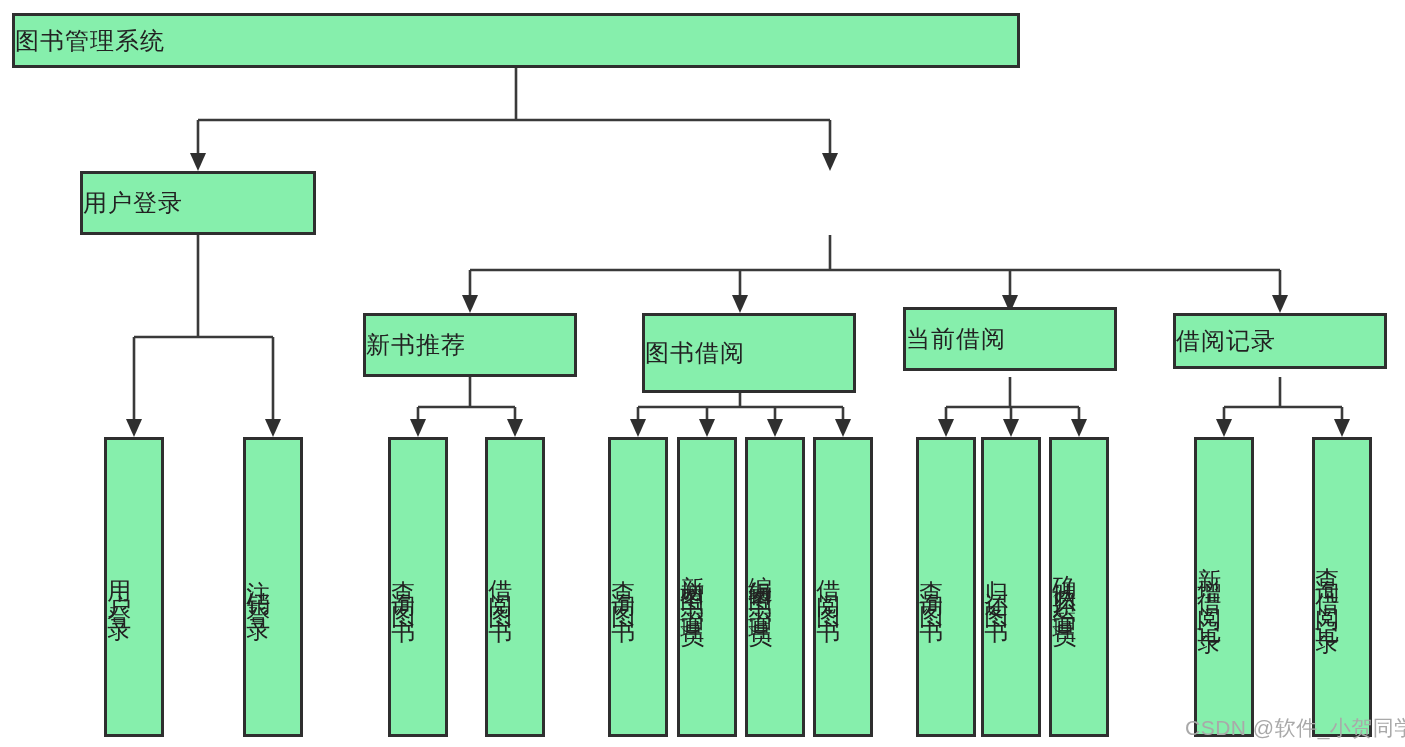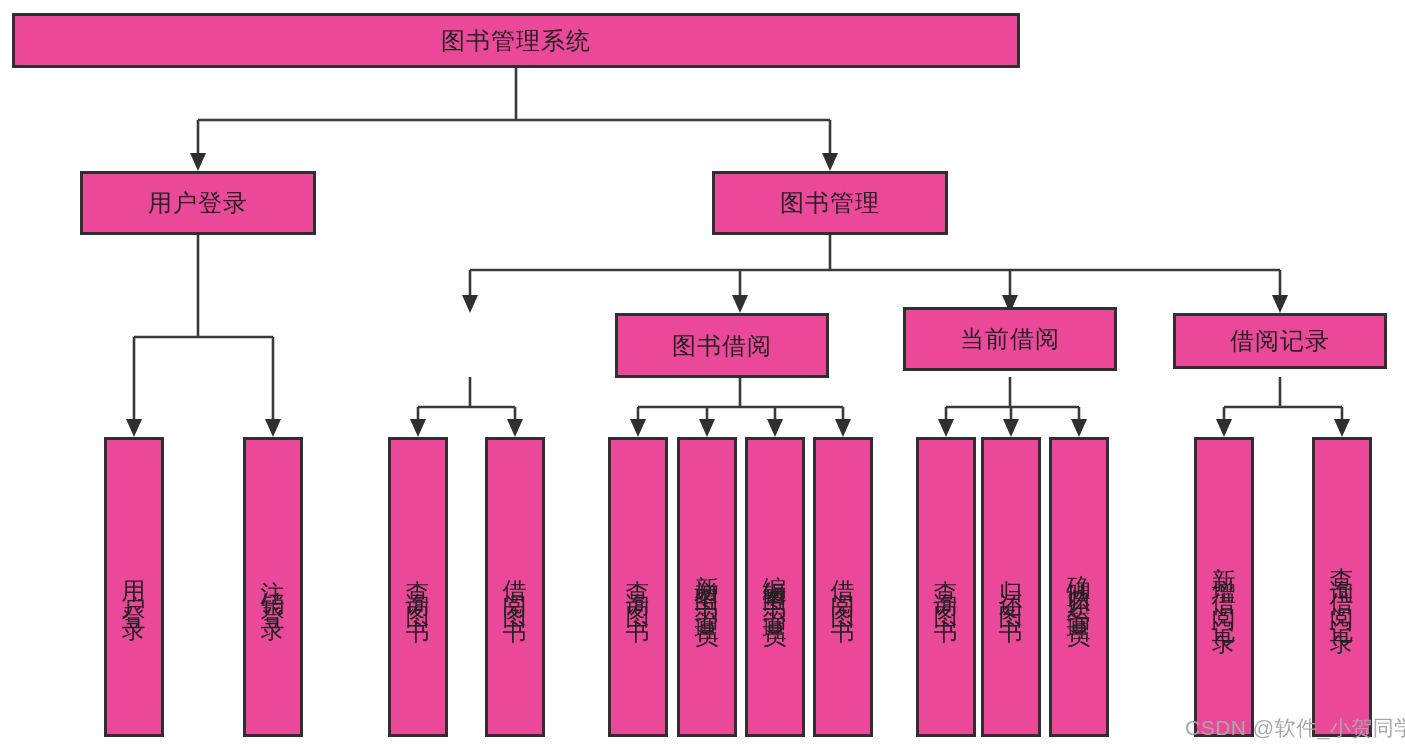--- a/index.html
+++ b/index.html
@@ -3,22 +3,22 @@
 <meta charset="utf-8">
 <style>
   html,body{margin:0;padding:0;background:#ffffff;}
   body{
     width:1405px;height:747px;position:relative;overflow:hidden;
     font-family:"Liberation Sans", sans-serif;color:#222222;
   }
   .stage{position:absolute;left:0;top:0;width:1405px;height:747px;}
   svg.wires{position:absolute;left:0;top:0;z-index:1;}
   .node{
-    position:absolute;box-sizing:border-box;background:#ec4899;
-    border:3px solid #2f2f2f;display:flex;align-items:center;justify-content:center;
+    position:absolute;box-sizing:border-box;background:#86efac;
+    border:3px solid #2f2f2f;display:flex;align-items:center;
     z-index:2;
   }
   .node .label{font-size:24px;letter-spacing:1px;white-space:nowrap;}
   .vnode{width:60px;top:437px;height:300px;}
   .vnode .label{
     writing-mode:vertical-lr;text-orientation:mixed;
     font-size:24px;line-height:1.05;letter-spacing:13px;white-space:nowrap;
   }
   .vnode.long .label{letter-spacing:7px;}
   .watermark{
@@ -71,25 +71,25 @@
     </g>
   </svg>
 
   <div class="node" style="left:12px;top:13px;width:1008px;height:55px">
     <span class="label">图书管理系统</span>
   </div>
 
   <div class="node" style="left:80px;top:171px;width:236px;height:64px">
     <span class="label">用户登录</span>
   </div>
-  <div class="node" style="left:712px;top:171px;width:236px;height:64px">
-    <span class="label">图书管理</span>
+
+  <div class="node" style="left:363px;top:313px;width:214px;height:64px">
+    <span class="label">新书推荐</span>
   </div>
-
-  <div class="node" style="left:615px;top:313px;width:214px;height:65px">
+  <div class="node" style="left:642px;top:313px;width:214px;height:80px">
     <span class="label">图书借阅</span>
   </div>
   <div class="node" style="left:903px;top:307px;width:214px;height:64px">
     <span class="label">当前借阅</span>
   </div>
   <div class="node" style="left:1173px;top:313px;width:214px;height:56px">
     <span class="label">借阅记录</span>
   </div>
 
   <div class="node vnode" style="left:104px">

